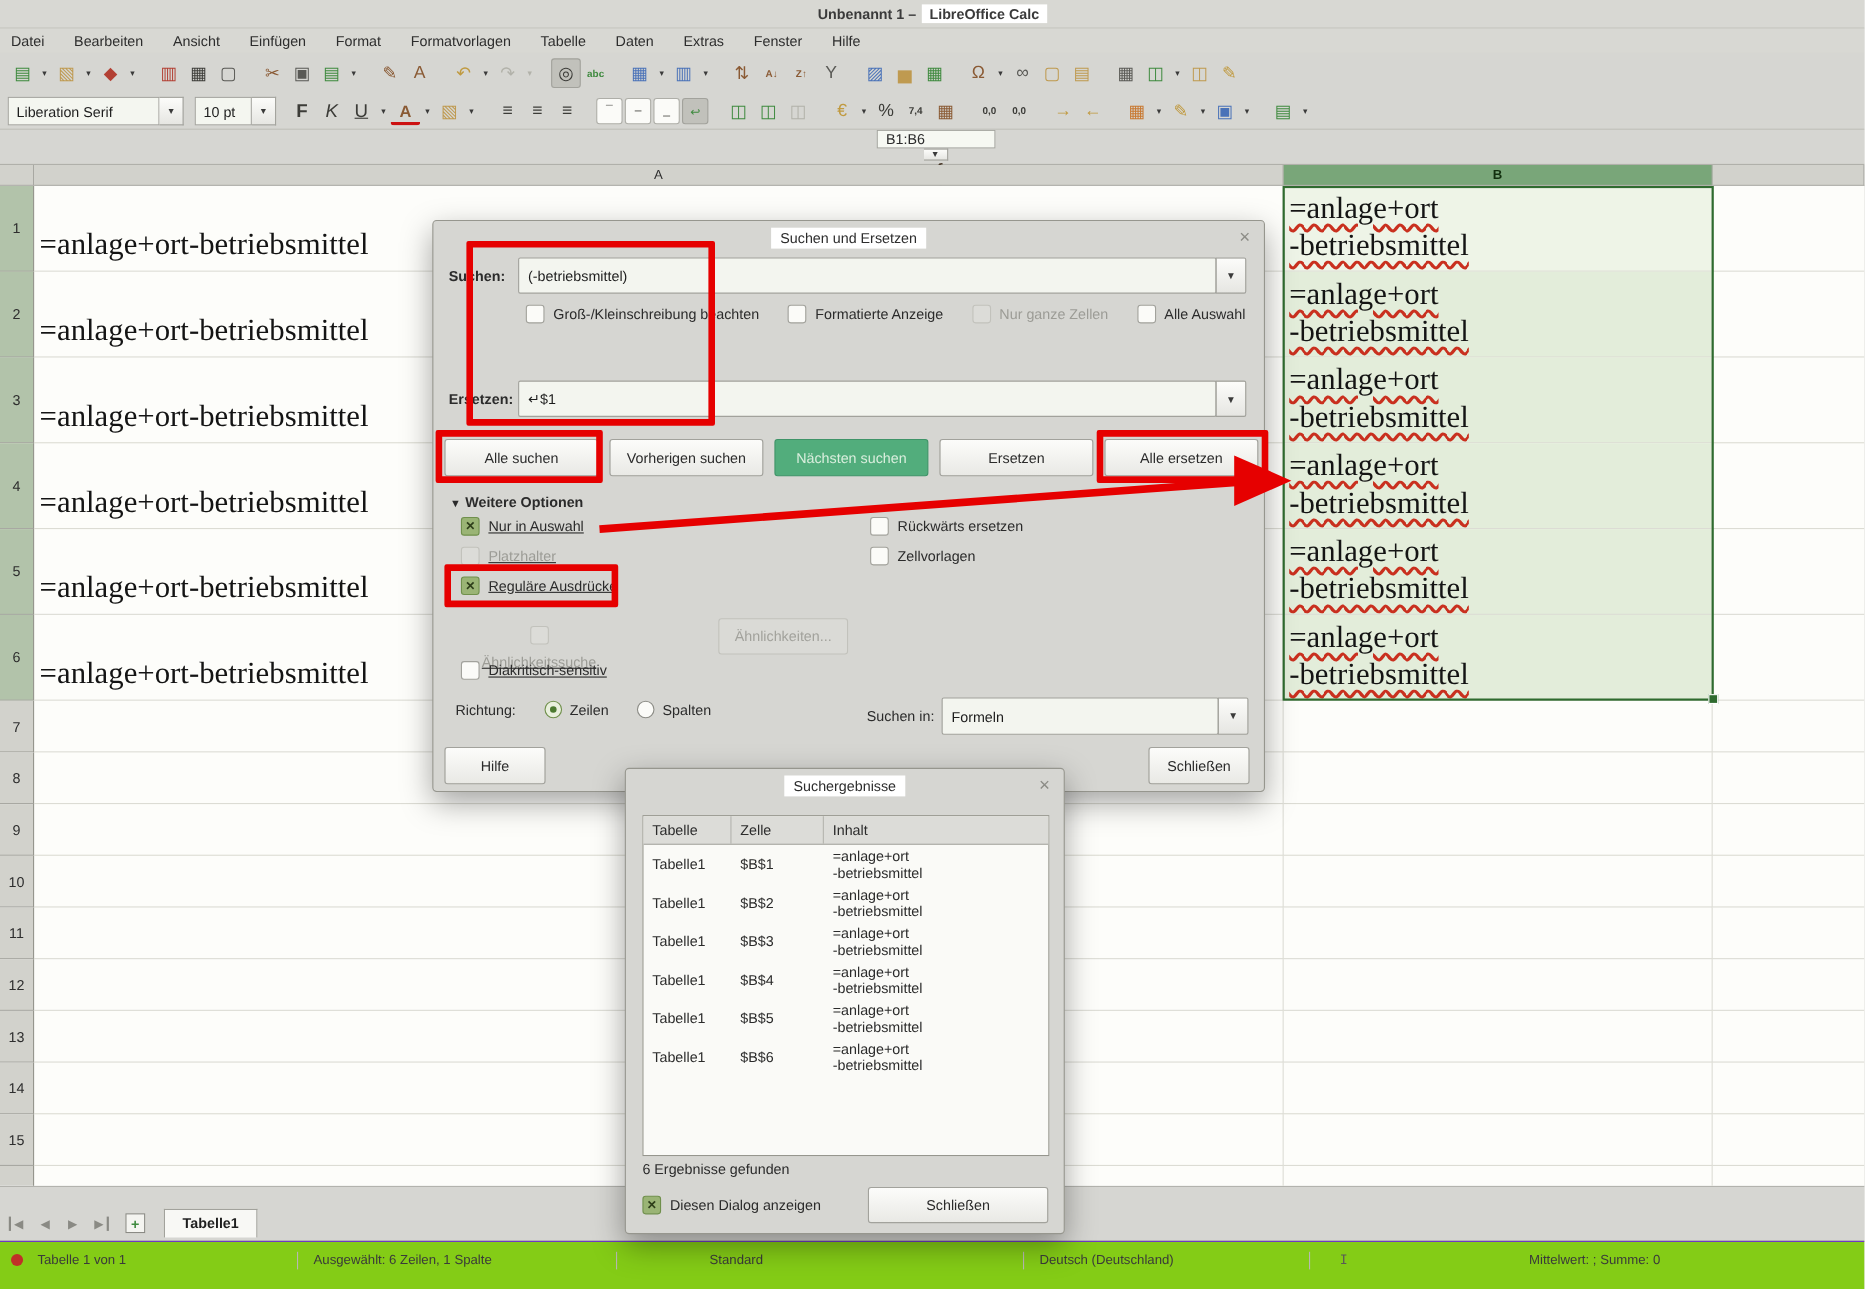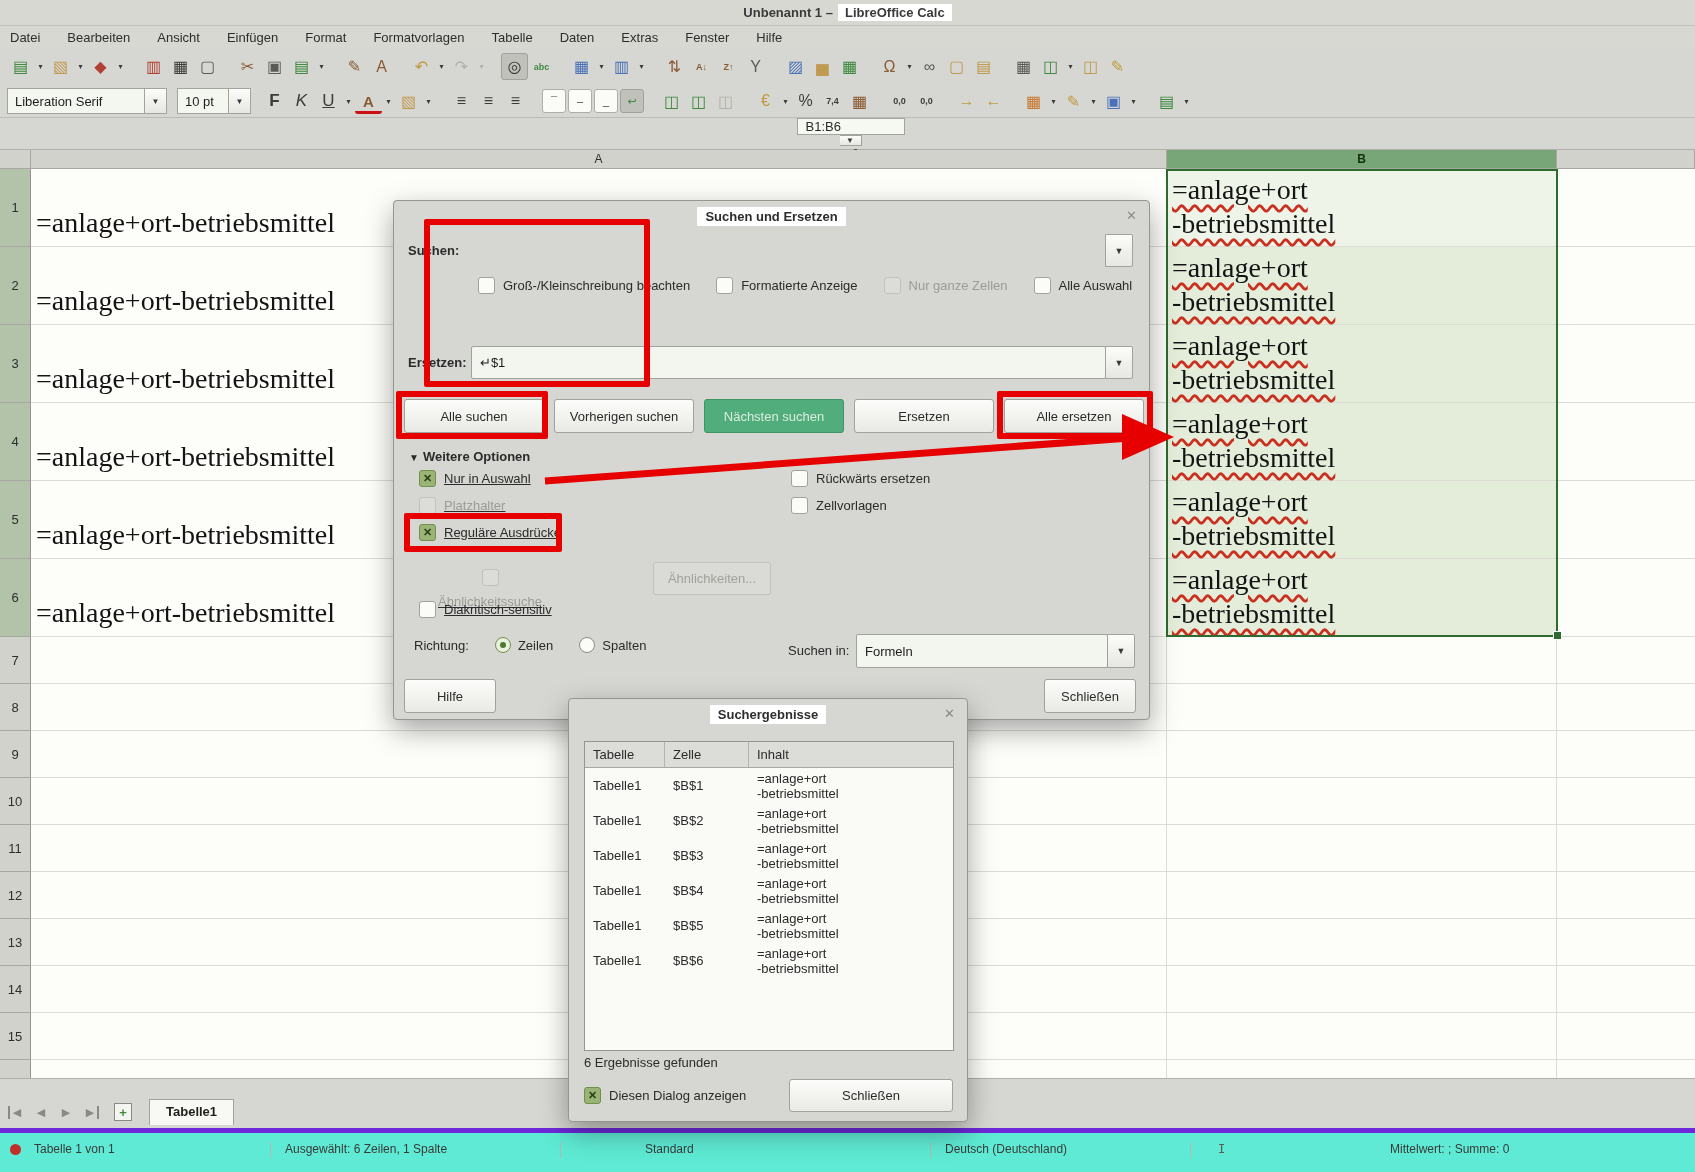--- a/index.html
+++ b/index.html
@@ -59,21 +59,21 @@
   .bline { line-height:34px; white-space:nowrap; }
   .sq { text-decoration:underline; text-decoration-style:wavy; text-decoration-color:#c9301f; text-underline-offset:5px; }
   .sel-outline { position:absolute; left:1166px; top:0; width:392px; height:468px; border:2px solid #2f6b2f; pointer-events:none; }
   .fill-handle { position:absolute; left:1553px; top:462px; width:9px; height:9px; background:#2f6b2f; border:1px solid #fff; }
 
   
   .dialog { position:absolute; background:#d6d6d2; border:1px solid #96968e; border-radius:4px; box-shadow:0 10px 28px rgba(0,0,0,0.35); }
   .fr-dialog { left:393px; top:200px; width:757px; height:520px; z-index:10; }
   .sr-dialog { left:568px; top:698px; width:400px; height:424px; z-index:20; }
   .dlg-titlebar { position:relative; height:30px; display:flex; align-items:center; justify-content:center; }
-  .dlg-title { background:#ffffff; font-size:13px; font-weight:bold; color:#2d2d2d; padding:2px 8px; }
+  .dlg-title { background:#ffffff; font-size:13px; font-weight:normal; color:#2d2d2d; padding:2px 8px; }
   .dlg-close { position:absolute; right:12px; top:7px; font-size:13px; color:#8c8c86; cursor:default; }
   .dlg-label { position:absolute; font-size:13px; font-weight:bold; color:#2b2b2b; }
   .field { position:absolute; background:#f3f5ef; border:1px solid #a2a29c; border-radius:2px; font-size:13px; display:flex; align-items:center; padding-left:8px; color:#1c1c1c; }
   .drop-btn { position:absolute; width:28px; background:linear-gradient(#fcfcfa,#e6e6e2); border:1px solid #a2a29c; border-radius:0 2px 2px 0; display:flex; align-items:center; justify-content:center; font-size:9px; color:#3a3a3a; }
   .btn { background:linear-gradient(#fcfcfa,#e9e9e5); border:1px solid #a2a29c; border-radius:3px; font-size:13px; color:#2b2b2b; display:flex; align-items:center; justify-content:center; }
   .btn.primary { background:#52ad7c; border-color:#3f9468; color:#d9eedd; }
   .btn.disabled { background:#dadad6; color:#a2a29c; border-color:#c2c2bc; }
   .fr-btnrow { position:absolute; left:10px; top:198px; display:flex; gap:10px; }
   .fr-btnrow .btn { width:140px; height:34px; }
   .more-opts { position:absolute; left:15px; top:248px; font-size:13px; font-weight:bold; color:#2b2b2b; }
@@ -111,21 +111,21 @@
   .sr-cb { position:absolute; left:15px; top:386px; }
   .sr-close { position:absolute; left:220px; top:380px; width:164px; height:33px; }
 
   
   .hstrip { position:absolute; top:1078px; left:0; right:0; height:18px; background:#d6d6d2; border-top:1px solid #b0b0aa; }
   .tabbar { position:absolute; top:1096px; left:0; right:0; height:32px; background:#d6d6d2; display:flex; align-items:center; padding-left:8px; gap:9px; }
   .navi { font-size:11px; color:#8a8a84; width:16px; text-align:center; }
   .nav-first { border-left:2px solid #8a8a84; } .nav-last { border-right:2px solid #8a8a84; }
   .addsheet { width:18px; height:18px; border:1px solid #8a8a84; background:#f4f4f0; color:#3f8a3f; font-size:13px; font-weight:bold; display:flex; align-items:center; justify-content:center; margin-left:6px; }
   .sheettab { margin-left:8px; background:#f8f8f5; border:1px solid #a2a29c; border-bottom:none; padding:4px 16px 6px; font-size:13px; font-weight:bold; color:#1e1e1e; }
-  .statusbar { position:absolute; top:1128px; left:0; right:0; bottom:0; background:#5eead4; border-top:5px solid #6d28d9; font-size:12px; color:#3a3a3a;text-align:right; }
+  .statusbar { position:absolute; top:1128px; left:0; right:0; bottom:0; background:#84cc16; border-top:1px solid #6d28d9; font-size:12px; color:#3a3a3a;text-align:right; }
   .statusbar > * { position:absolute; top:9px; }
   .mod-dot { left:10px; top:11px; width:11px; height:11px; border-radius:50%; background:#c03028; }
   .st-sep { width:1px; height:16px; background:#b8b8b2; }
   .ibeam { color:#5a5a56; font-family:"DejaVu Sans Mono",monospace; }
 
   
   .anno { position:absolute; border:6px solid #e60000; border-radius:2px; z-index:40; pointer-events:none; }
   .anno-arrow { position:absolute; z-index:41; pointer-events:none; }
 </style>
 </head>
@@ -382,20 +382,21 @@
   <div class="sel-outline"></div>
   <div class="fill-handle"></div>
 </div>
 
 <div class="dialog fr-dialog">
   <div class="dlg-titlebar">
     <span class="dlg-title">Suchen und Ersetzen</span>
     <span class="dlg-close">✕</span>
   </div>
   <div class="dlg-label" style="left:14px;top:42px;">Suchen:</div>
+  <div class="field" style="left:77px;top:33px;width:635px;height:33px;">(-betriebsmittel)</div>
   <div class="drop-btn" style="left:711px;top:33px;height:33px;">▼</div>
   <div class="cbrow-top">
 
       <label class="cb">
         <span class="box"></span>
         <span>Groß-/Kleinschreibung beachten</span>
       </label>
 
       <label class="cb">
         <span class="box"></span>

